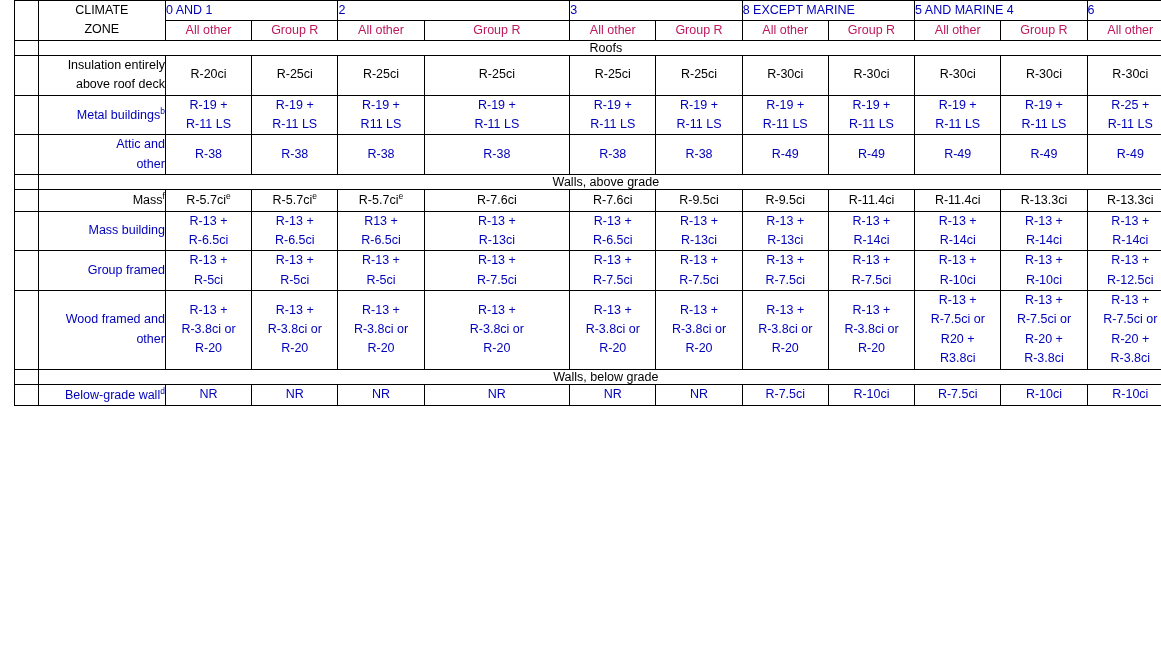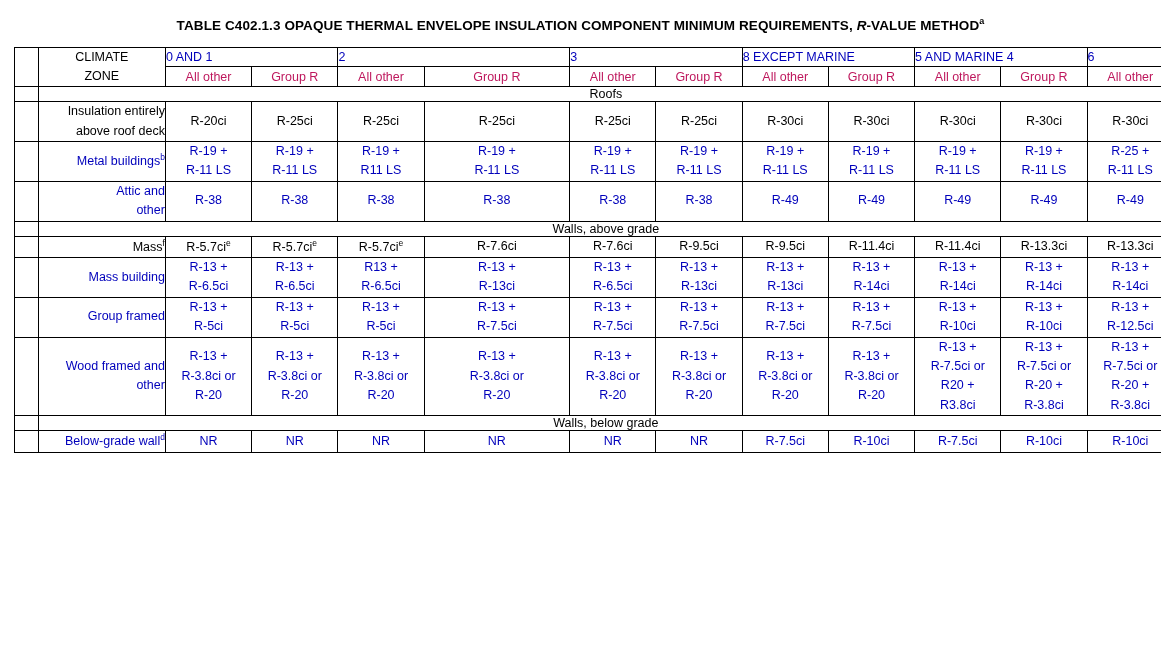--- a/index.html
+++ b/index.html
@@ -116,23 +116,20 @@
   .cell.black {
     color: #000000;
   }
   .nowrap { white-space: nowrap; }
 </style>
 </head>
 <body>
 
 <div class="page">
 
-  <div class="table-title">
-    <span>TABLE C402.1.3 OPAQUE THERMAL ENVELOPE INSULATION COMPONENT MINIMUM REQUIREMENTS, </span><span class="ital">R</span><span>-VALUE METHOD</span><sup>a</sup>
-  </div>
 
   <div class="tbl-wrap">
     <table class="reqs">
       <colgroup>
         <col class="c-marker">
         <col class="c-label">
         <col class="c-data">
           <col class="c-data">
         <col class="c-data">
           <col class="c-wide">

